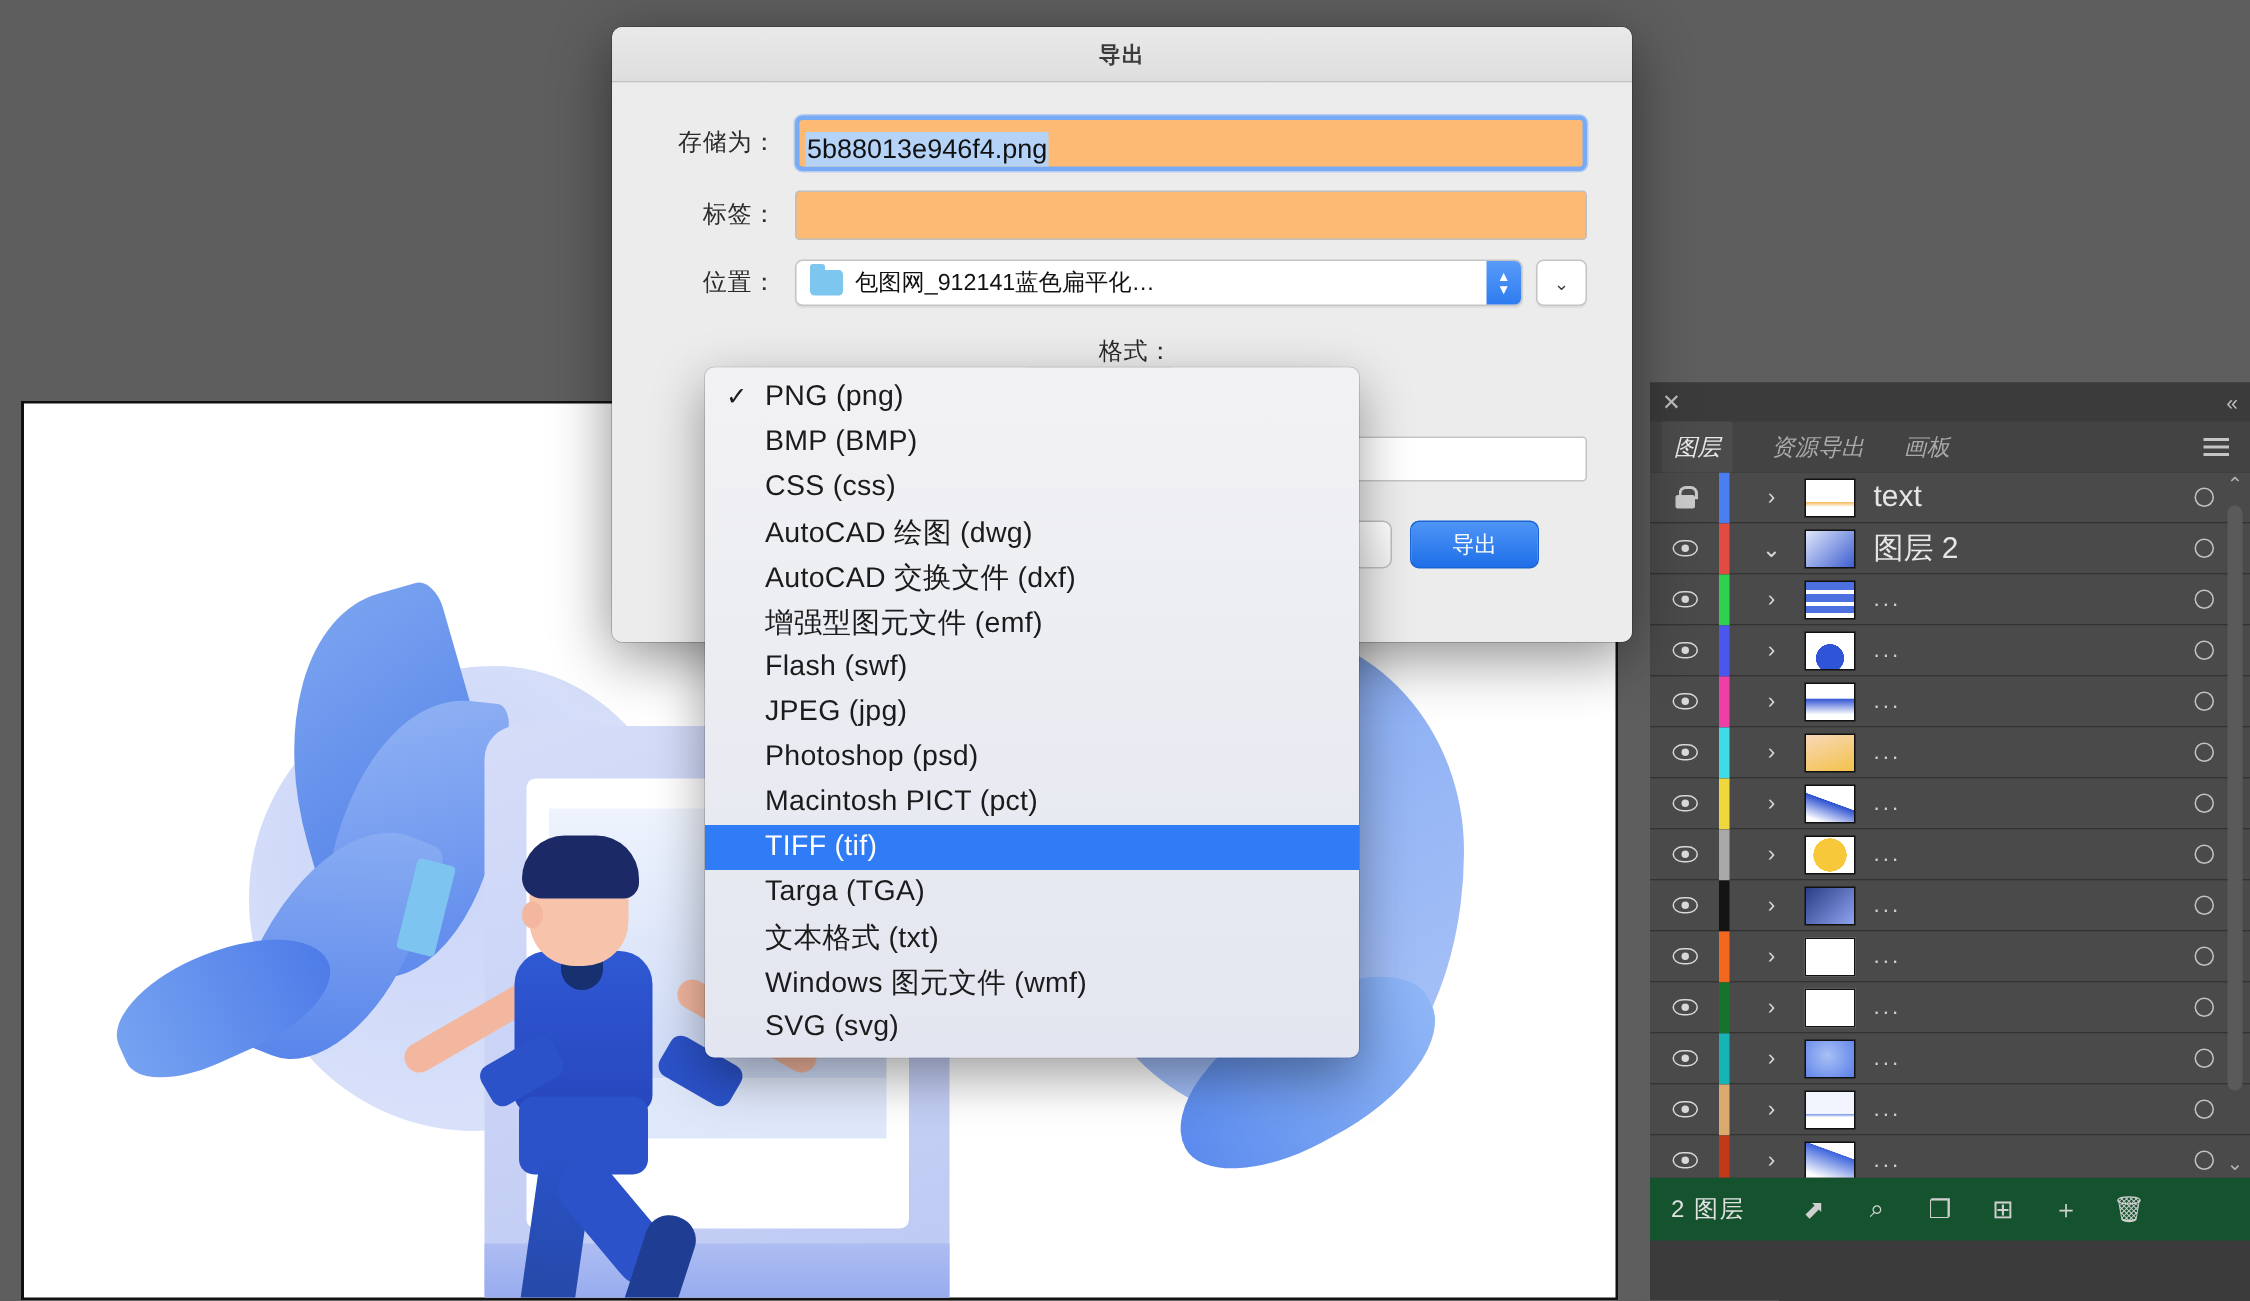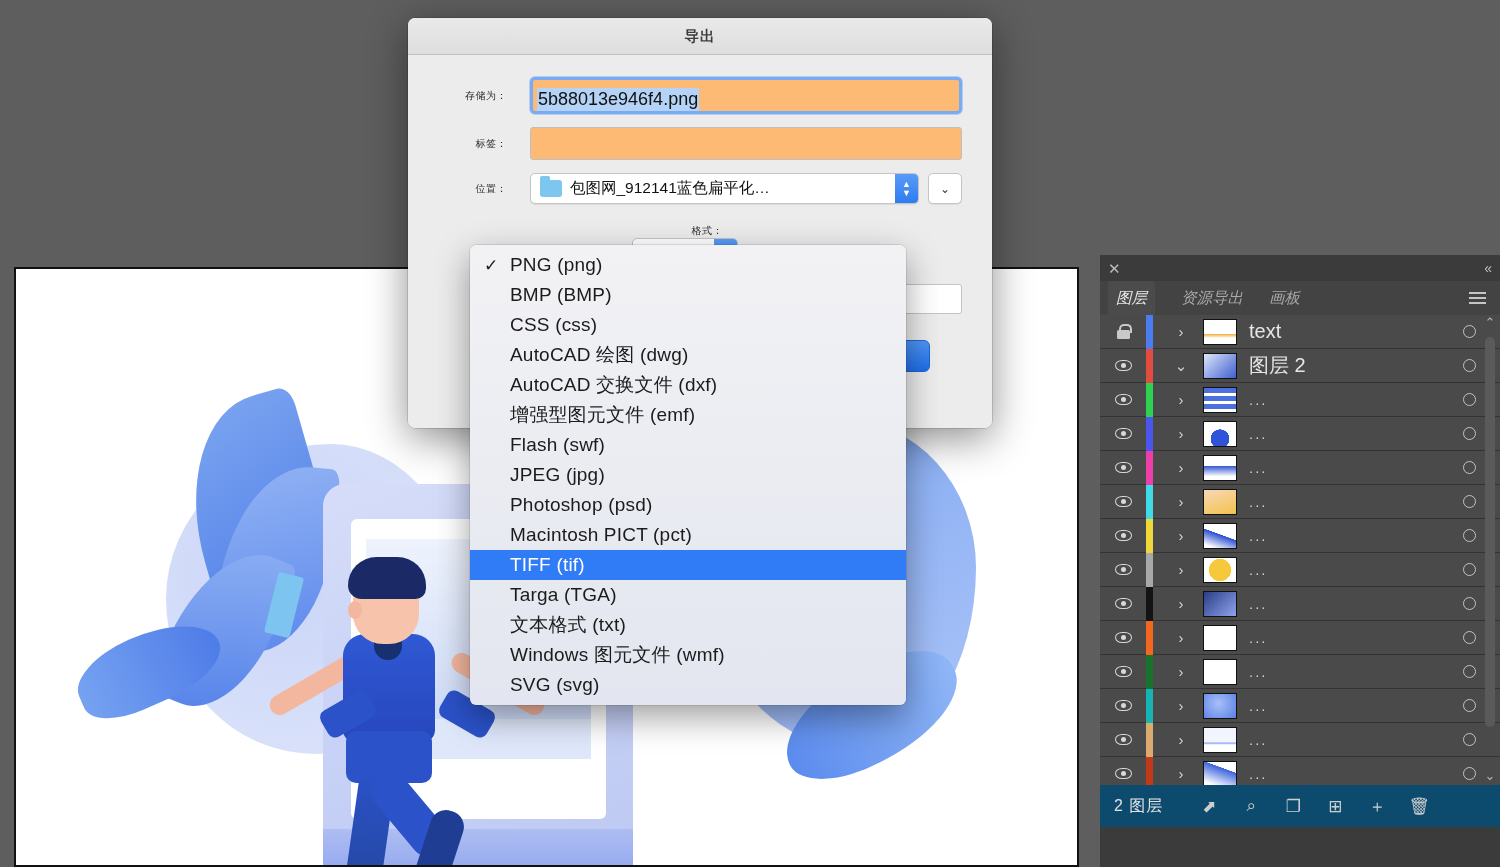--- a/index.html
+++ b/index.html
@@ -91,37 +91,37 @@
   .p-leg-l { left: 336px; top: 500px; width: 36px; height: 125px;
     background: linear-gradient(180deg,#2b52c9,#24479f); border-radius: 16px;
     transform: rotate(8deg); }
   .p-leg-r { left: 375px; top: 498px; width: 38px; height: 96px;
     background: #2b52c9; border-radius: 18px; transform: rotate(-40deg); }
   .p-shin-r { left: 405px; top: 540px; width: 34px; height: 90px;
     background: #1f3e93; border-radius: 16px; transform: rotate(18deg); }
 
   
   #export-dialog {
-    position: absolute; left: 408px; top: 18px; width: 584px; height: 410px;
+    position: absolute; left: 408px; top: 18px; width: 680px; height: 410px;
     background: #ececec; border-radius: 7px;
     box-shadow: 0 10px 40px rgba(0,0,0,.45), 0 0 0 .5px rgba(0,0,0,.25);
     overflow: hidden; z-index: 40;
   }
   #dialog-titlebar {
     height: 37px; background: linear-gradient(180deg,#e9e9e9,#dedede);
     border-bottom: 1px solid #c0c0c0;
     display: flex; align-items: center; justify-content: center;
   }
   #dialog-title { font-size: 14.5px; color: #3b3b3b; font-weight: 600; letter-spacing: 1px; }
   #dialog-body { padding: 22px 30px 0 0; background: #ececec; height: 373px; }
 
   .form-row { display: flex; align-items: center; margin-bottom: 13px; }
   .form-label {
-    width: 122px; text-align: right; padding-right: 23px;
-    font-size: 10px; color: #2a2a2a; letter-spacing: .5px; font-family: Liberation Serif, serif;
+    width: 122px; text-align: right; padding-right: 12px;
+    font-size: 16px; color: #2a2a2a; letter-spacing: .5px; font-family: Liberation Serif, serif;
   }
   .text-field {
     flex: 1; height: 33px; background: #fdba74; border: 1px solid #bfbfbf;
     border-radius: 3px; display: flex; align-items: flex-end; padding: 0 6px;
     font-size: 18px; color: #111;
   }
   #filename-field {
     border: 3px solid #79aaf5; border-radius: 5px; height: 37px; padding: 0 4px;
     box-shadow: 0 0 0 1px rgba(90,150,240,.35);
   }
@@ -249,21 +249,21 @@
     border: 2px solid #c9c9c9; border-bottom: none; border-radius: 5px 5px 0 0; }
   .lock-ic::after { content:''; position:absolute; left:0; top:6px; width:13px; height:9px;
     background:#c9c9c9; border-radius:1.5px; }
 
   #panel-scrollbar { position:absolute; right:2px; top:0; width: 16px; height: 470px; }
   .scroll-arrow { color:#b5b5b5; font-size: 13px; text-align:center; }
   #scroll-thumb { position:absolute; left:3px; top:22px; width:10px; height: 390px;
     background:#5a5a5a; border-radius:5px; }
 
   #panel-footer {
-    height: 42px; background: #0c4a6e; display:flex; align-items:center;
+    height: 42px; background: #14532d; display:flex; align-items:center;
     padding: 0 14px; gap: 0;
   }
   #layer-count { font-size: 16px; color:#e2e2e2; letter-spacing: 1px; }
   #footer-icons { display:flex; align-items:center; gap: 22px; margin-left: 36px; }
   .fic { width: 20px; height: 20px; position: relative; color:#cfcfcf; }
 </style>
 </head>
 <body>
 
 <div id="canvas-area">

